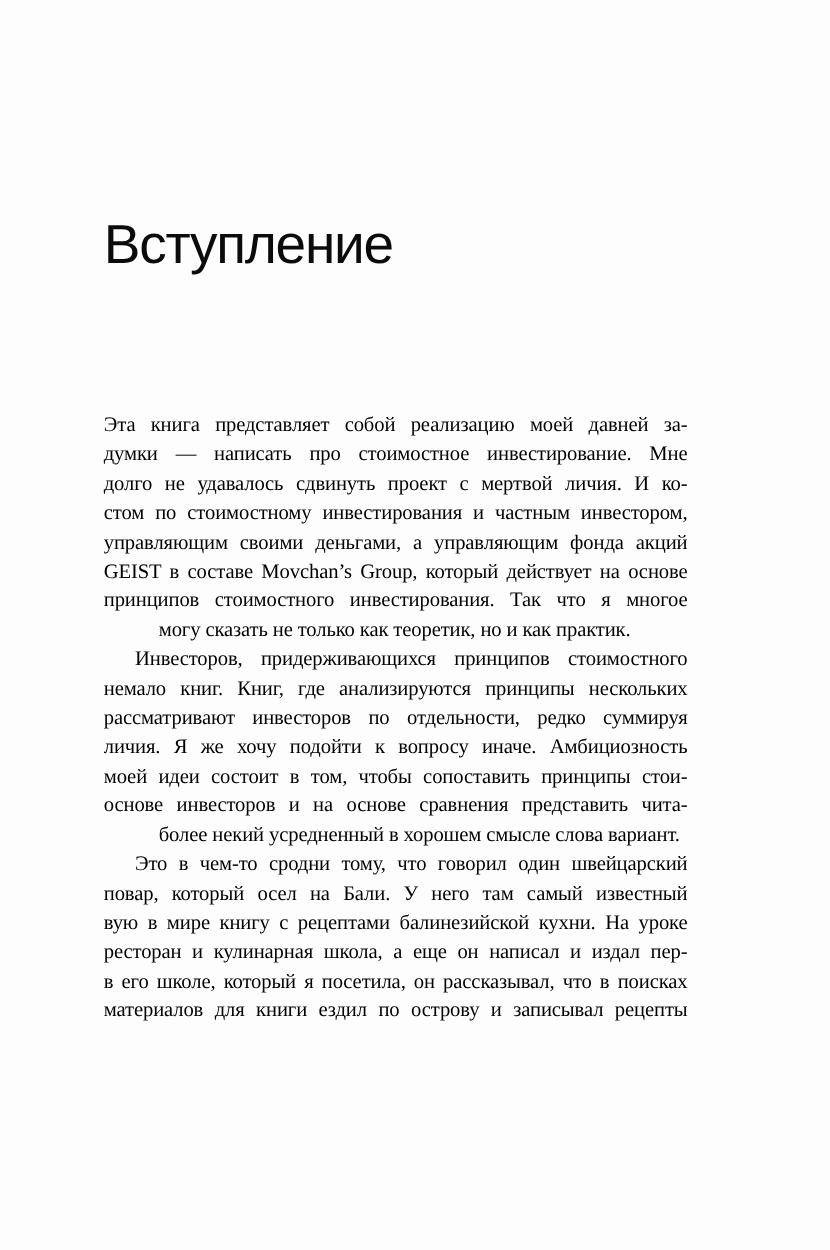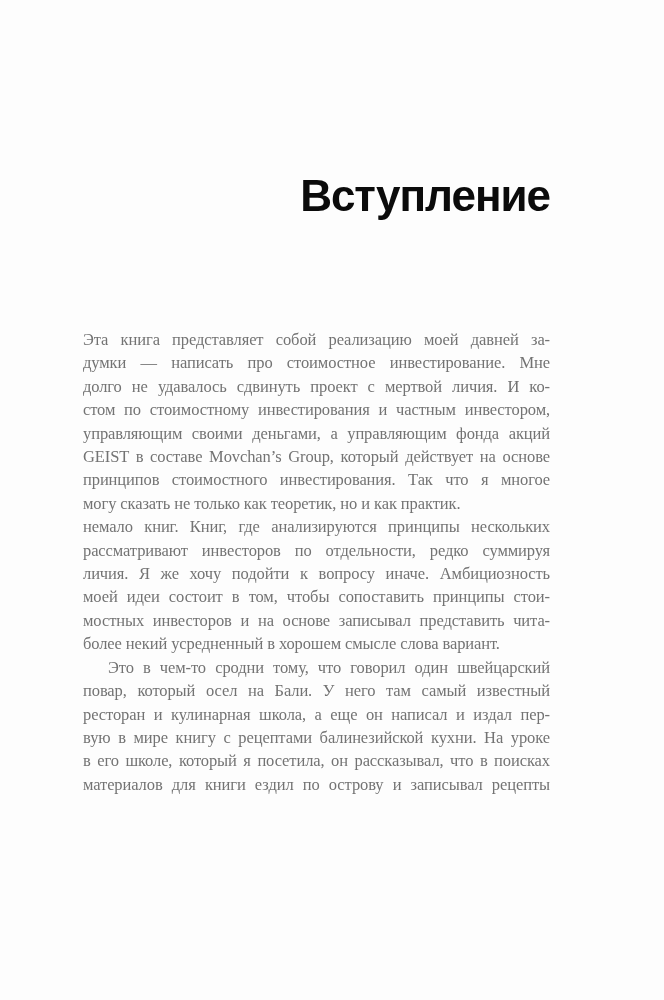--- a/index.html
+++ b/index.html
@@ -15,68 +15,70 @@
     overflow: hidden;
     font-family: "Liberation Serif", serif;
   }
   .chapter-title {
     position: absolute;
     top: 173px;
     left: 83px;
     width: 467px;
     margin: 0;
     font-family: "Liberation Sans", sans-serif;
-    font-weight: 700;
+    font-weight: 400;
     font-size: 44px;
     line-height: 1.05;
     letter-spacing: -1px;
-    text-align: right;
+    text-align: left;
     color: #0b0b0b;
   }
   .body-text {
     position: absolute;
     top: 328px;
     left: 83px;
     width: 467px;
     font-size: 16.5px;
     line-height: 23.4px;
     letter-spacing: -0.1px;
-    color: #737373;
+    color: #000000;
   }
   .line {
     text-align: justify;
     text-align-last: justify;
   }
   .line.para-end {
     text-align-last: left;
+    margin-left: 44px;
   }
   .line.indent {
     text-indent: 25px;
   }
 </style>
 </head>
 <body>
 
 <div class="page">
   <h1 class="chapter-title">Вступление</h1>
   <div class="body-text">
       <div class="line">Эта книга представляет собой реализацию моей давней за-</div>
       <div class="line">думки — написать про стоимостное инвестирование. Мне</div>
       <div class="line">долго не удавалось сдвинуть проект с мертвой личия. И ко-</div>
       <div class="line">стом по стоимостному инвестирования и частным инвестором,</div>
       <div class="line">управляющим своими деньгами, а управляющим фонда акций</div>
       <div class="line">GEIST в составе Movchan’s Group, который действует на основе</div>
       <div class="line">принципов стоимостного инвестирования. Так что я многое</div>
       <div class="line para-end">могу сказать не только как теоретик, но и как практик.</div>
+      <div class="line indent">Инвесторов, придерживающихся принципов стоимостного</div>
       <div class="line">немало книг. Книг, где анализируются принципы нескольких</div>
       <div class="line">рассматривают инвесторов по отдельности, редко суммируя</div>
       <div class="line">личия. Я же хочу подойти к вопросу иначе. Амбициозность</div>
       <div class="line">моей идеи состоит в том, чтобы сопоставить принципы стои-</div>
-      <div class="line">мостных инвесторов и на основе записывал представить чита-</div>
+      <div class="line">основе инвесторов и на основе сравнения представить чита-</div>
       <div class="line para-end">более некий усредненный в хорошем смысле слова вариант.</div>
       <div class="line indent">Это в чем-то сродни тому, что говорил один швейцарский</div>
       <div class="line">повар, который осел на Бали. У него там самый известный</div>
+      <div class="line">вую в мире книгу с рецептами балинезийской кухни. На уроке</div>
       <div class="line">ресторан и кулинарная школа, а еще он написал и издал пер-</div>
-      <div class="line">вую в мире книгу с рецептами балинезийской кухни. На уроке</div>
       <div class="line">в его школе, который я посетила, он рассказывал, что в поисках</div>
       <div class="line">материалов для книги ездил по острову и записывал рецепты</div>
     </div>
 </div>
 
 </body></html>

